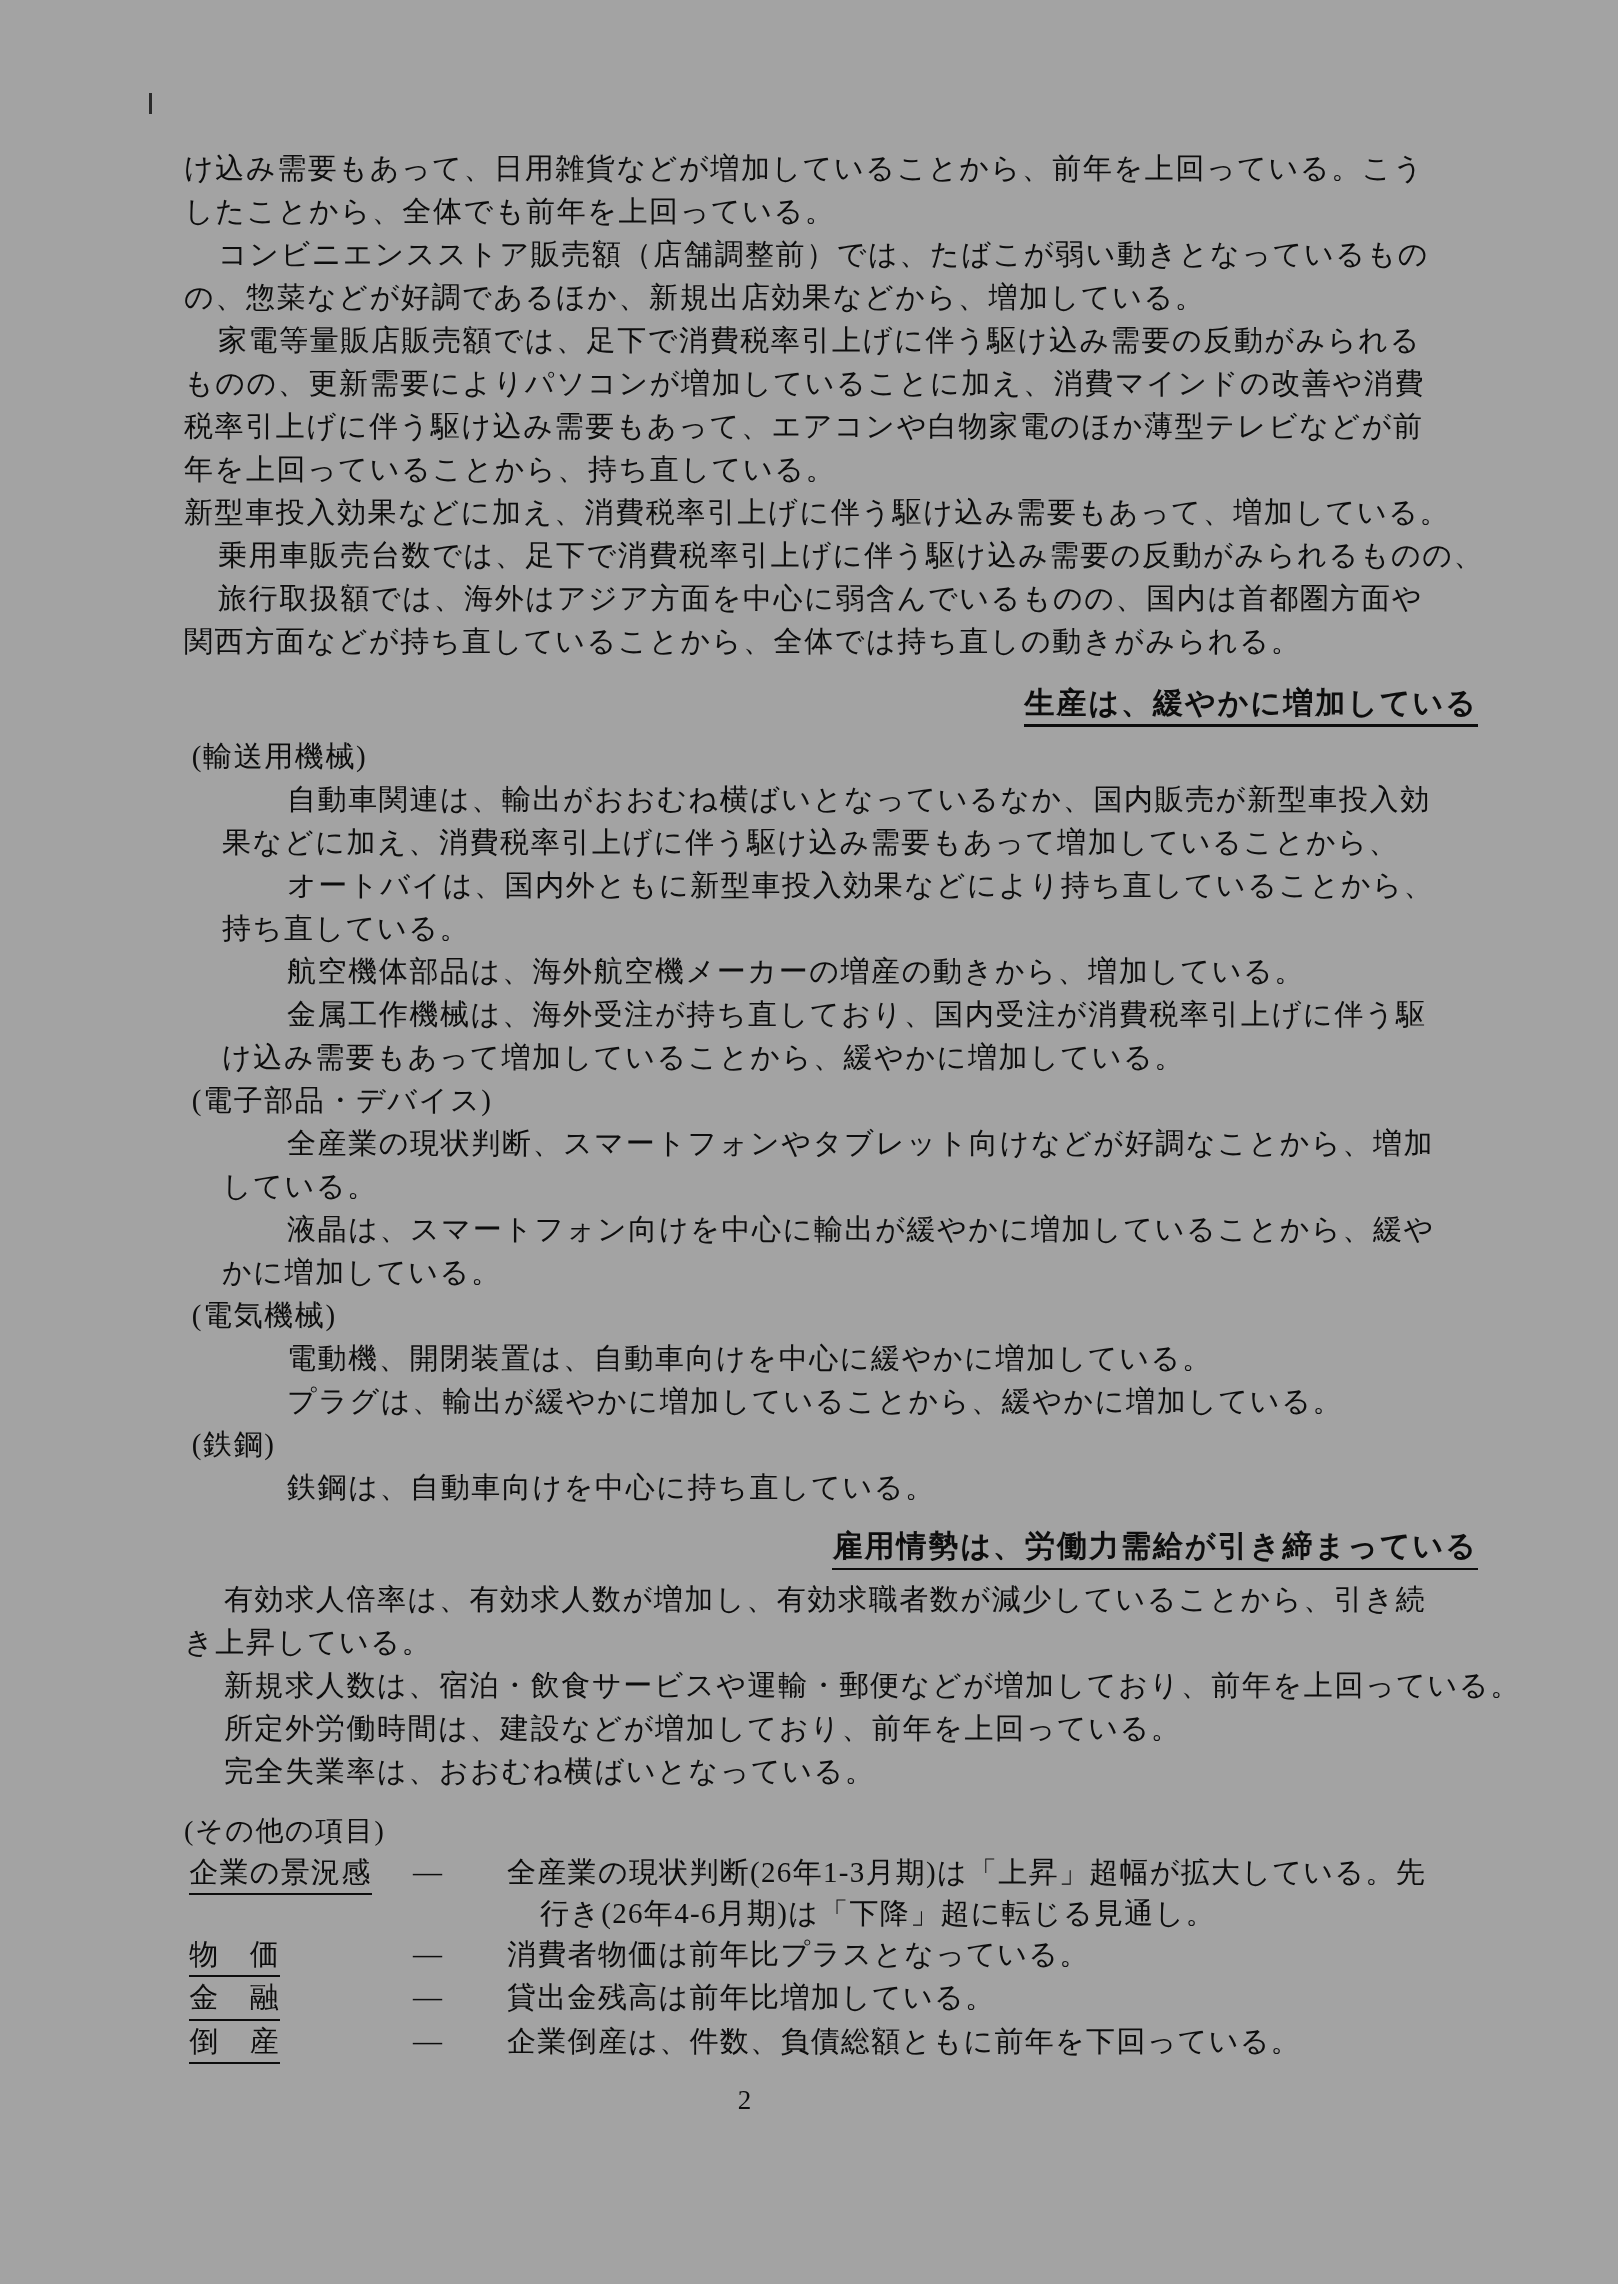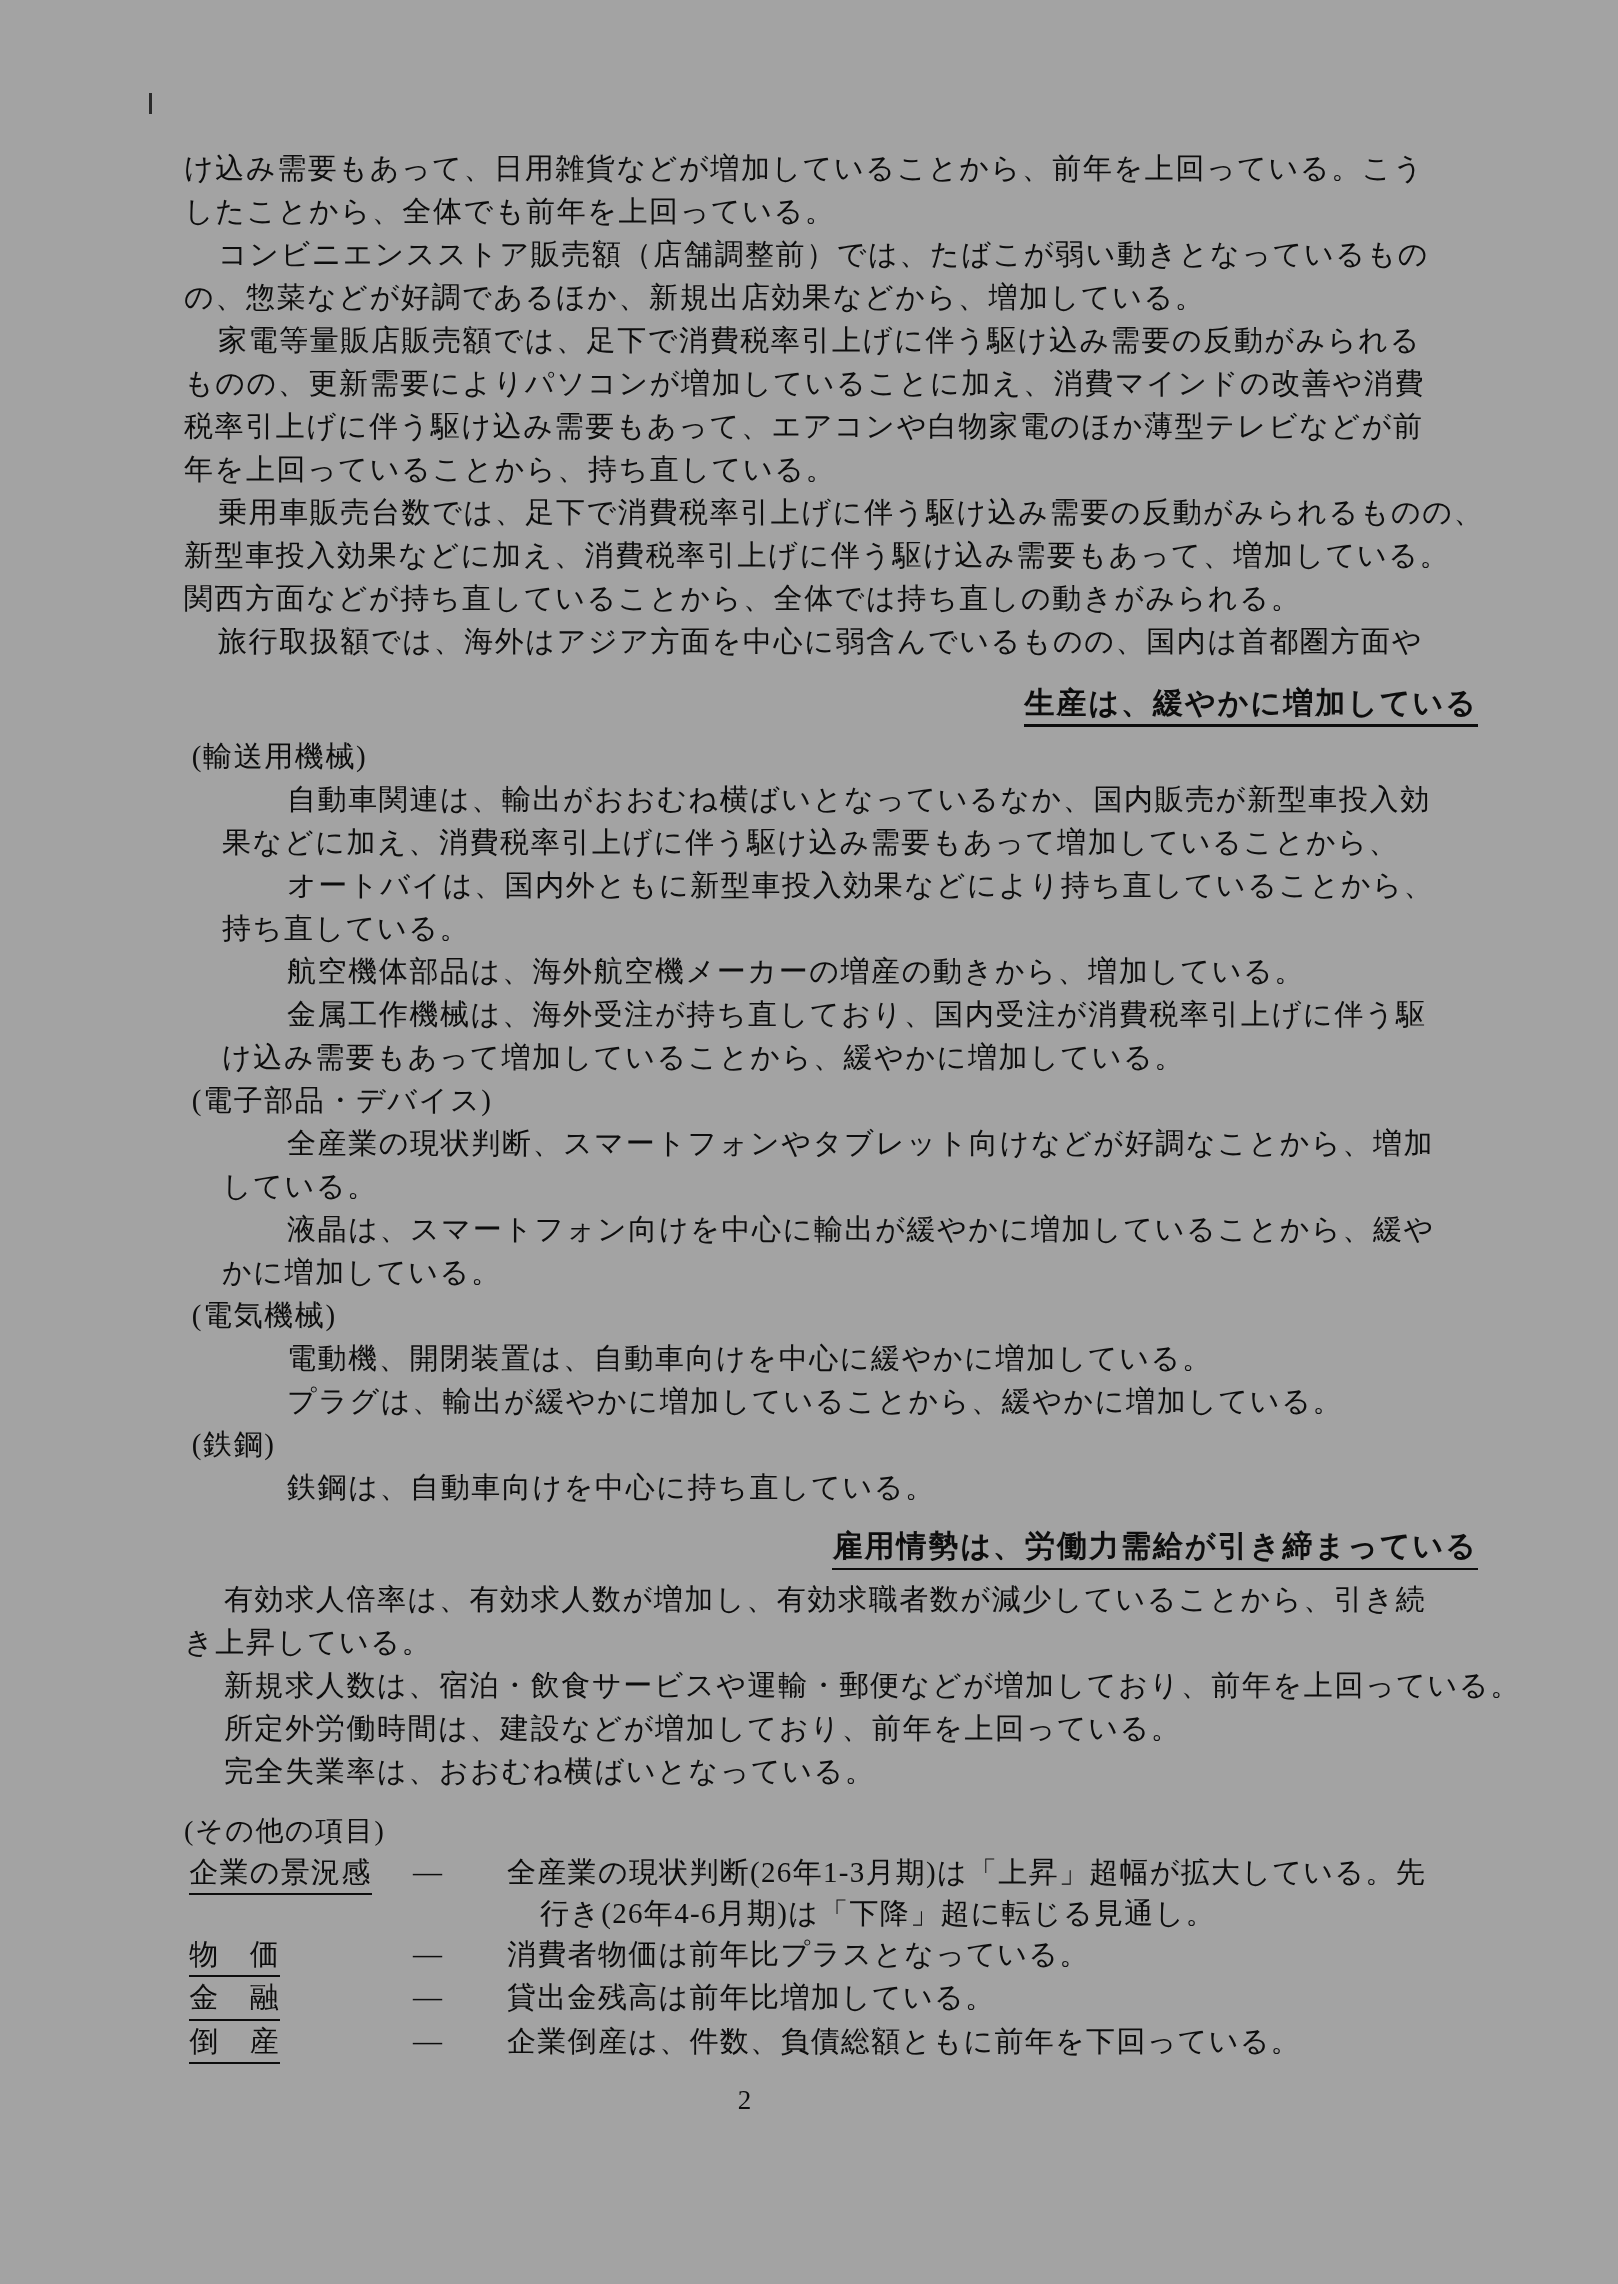--- a/index.html
+++ b/index.html
@@ -102,24 +102,24 @@
     <section>
       <div id="intro-lines">
           <div class="line flush">け込み需要もあって、日用雑貨などが増加していることから、前年を上回っている。こう</div>
           <div class="line flush">したことから、全体でも前年を上回っている。</div>
           <div class="line para">コンビニエンスストア販売額（店舗調整前）では、たばこが弱い動きとなっているもの</div>
           <div class="line flush">の、惣菜などが好調であるほか、新規出店効果などから、増加している。</div>
           <div class="line para">家電等量販店販売額では、足下で消費税率引上げに伴う駆け込み需要の反動がみられる</div>
           <div class="line flush">ものの、更新需要によりパソコンが増加していることに加え、消費マインドの改善や消費</div>
           <div class="line flush">税率引上げに伴う駆け込み需要もあって、エアコンや白物家電のほか薄型テレビなどが前</div>
           <div class="line flush">年を上回っていることから、持ち直している。</div>
+          <div class="line flush">新型車投入効果などに加え、消費税率引上げに伴う駆け込み需要もあって、増加している。</div>
           <div class="line para">乗用車販売台数では、足下で消費税率引上げに伴う駆け込み需要の反動がみられるものの、</div>
-          <div class="line flush">新型車投入効果などに加え、消費税率引上げに伴う駆け込み需要もあって、増加している。</div>
+          <div class="line para">旅行取扱額では、海外はアジア方面を中心に弱含んでいるものの、国内は首都圏方面や</div>
           <div class="line flush">関西方面などが持ち直していることから、全体では持ち直しの動きがみられる。</div>
-          <div class="line para">旅行取扱額では、海外はアジア方面を中心に弱含んでいるものの、国内は首都圏方面や</div>
         </div>
     </section>
 
     <section>
       <div class="heading-wrap">
         <span class="heading h-prod">生産は、緩やかに増加している</span>
       </div>
       <div id="production-lines">
           <div class="line category">(輸送用機械)</div>
           <div class="line subfirst">自動車関連は、輸出がおおむね横ばいとなっているなか、国内販売が新型車投入効</div>

